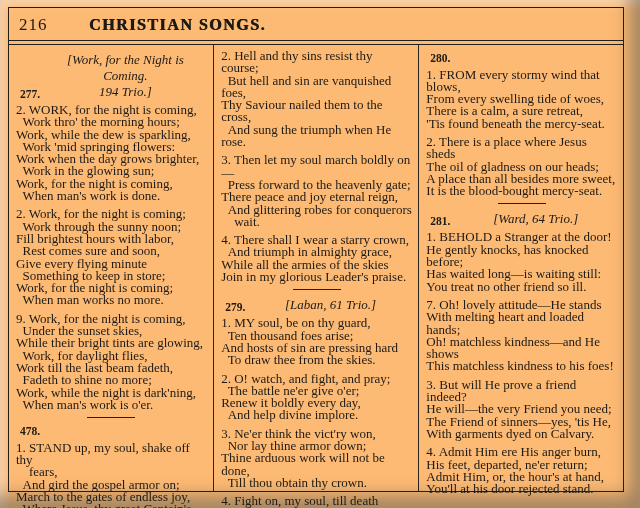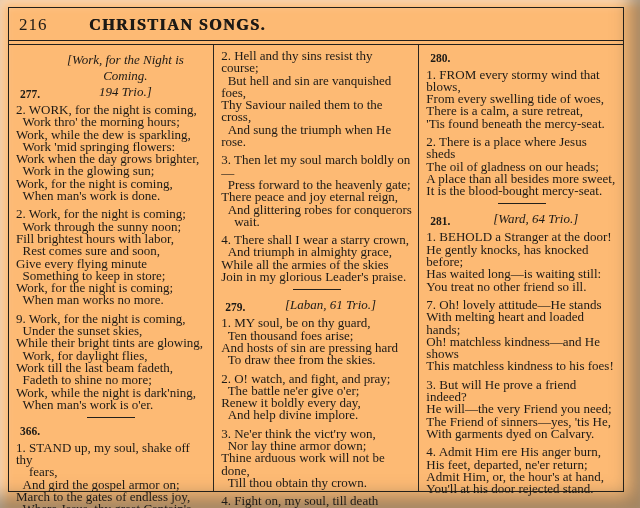--- a/index.html
+++ b/index.html
@@ -92,21 +92,21 @@
         <div class="verse">9. Work, for the night is coming,
   Under the sunset skies,
 While their bright tints are glowing,
   Work, for daylight flies,
 Work till the last beam fadeth,
   Fadeth to shine no more;
 Work, while the night is dark'ning,
   When man's work is o'er.</div>
         <div class="hymn-rule"></div>
         <div class="hymn-header">
-          <span class="hymn-num">366.</span>
+          <span class="hymn-num">478.</span>
         </div>
         <div class="verse">1. STAND up, my soul, shake off thy
     fears,
   And gird the gospel armor on;
 March to the gates of endless joy,
   Where Jesus, thy great Captain's
     gone.</div>
       </div>
 
       <div class="vrule"></div>

